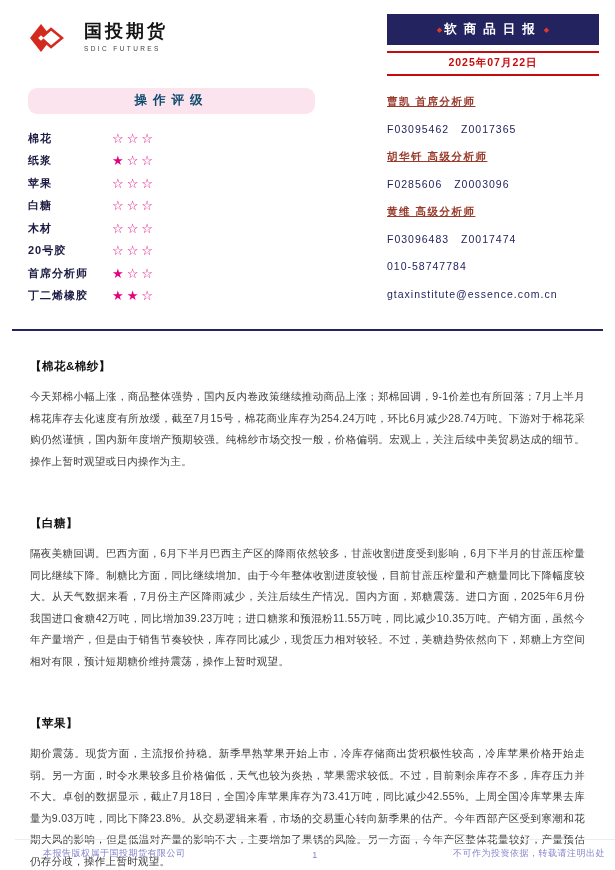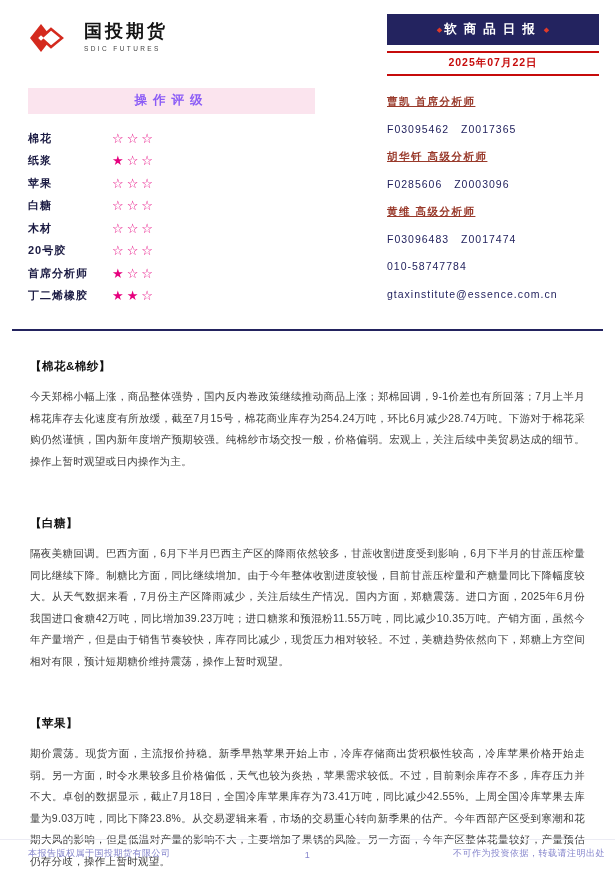--- a/index.html
+++ b/index.html
@@ -15,21 +15,21 @@
   .logo-text .en { font-size:6.5px; color:#444; letter-spacing:2.4px; margin-top:3px; }
 
   .masthead { width:212px; }
   .masthead-title { background:#23235f; color:#fff; height:31px; display:flex; align-items:center; justify-content:center; font-size:12.5px; font-weight:bold; letter-spacing:7px; }
   .masthead-title .diamond { color:#e03a2a; font-size:7px; letter-spacing:0; margin:0 2px; }
   .masthead-date { margin-top:6px; border-top:2px solid #c60b0b; border-bottom:2px solid #c60b0b; color:#c60b0b; text-align:center; font-weight:bold; font-size:10.5px; padding:3px 0 4px; letter-spacing:1px; }
 
   
   .columns { display:flex; justify-content:space-between; padding:12px 16px 0 28px; }
   .rating-col { width:287px; }
-  .rating-header { background:#fbe4ee; color:#8b5cf6; text-align:center; font-weight:bold; font-size:12.5px; letter-spacing:6px; padding:4px 0 5px; }
+  .rating-header { background:#fbe4ee; color:#0c4a6e; text-align:center; font-weight:bold; font-size:12.5px; letter-spacing:6px; padding:4px 0 5px;border-radius:9px; }
   .rating-list { margin-top:13px; }
   .rating-row { display:flex; align-items:center; height:22.5px; }
   .commodity { width:84px; font-weight:bold; font-size:11px; color:#1c1c44; letter-spacing:1px; white-space:nowrap; }
   .stars { color:#e6007e; font-size:13px; letter-spacing:3px; line-height:1; }
 
   .analyst-col { width:212px; padding-top:7px; }
   .analyst-line { height:27.5px; font-size:10.5px; white-space:nowrap; }
   .analyst-line.name { color:#993a2b; font-weight:bold; letter-spacing:1.5px;text-decoration:underline; }
   .analyst-line.code { color:#23235f; letter-spacing:1px; word-spacing:8px; }
   .analyst-line.contact { color:#23235f; letter-spacing:1px; }
@@ -38,21 +38,21 @@
   .divider { border:none; border-top:2px solid #23235f; margin:14px 12px 0 12px; }
 
   
   .content { padding:4px 30px 0 30px; }
   .section { margin-top:24px; }
   .section + .section { margin-top:44px; }
   .section-title { font-size:11.5px; font-weight:bold; color:#111; letter-spacing:0.5px; }
   .section-body { margin-top:12px; font-size:10.5px; line-height:2.05; color:#3c3c3c; text-align:justify; letter-spacing:0.3px; }
 
   
-  .footer { position:absolute; left:0; right:0; bottom:10px; display:flex; justify-content:space-between; align-items:flex-end; padding:7px 10px 0 28px; border-top:1px solid #ececf4; color:#8585cc; font-size:9px; letter-spacing:0.5px; }
+  .footer { position:absolute; left:15px; right:0; bottom:10px; display:flex; justify-content:space-between; align-items:flex-end; padding:7px 10px 0 28px; border-top:1px solid #ececf4; color:#8585cc; font-size:9px; letter-spacing:0.5px; }
   .footer .center { position:absolute; left:50%; transform:translateX(-50%); }
 </style>
 </head>
 <body>
 
 <div class="page">
 
   <div class="header">
     <div class="logo">
       <span class="logo-mark">

